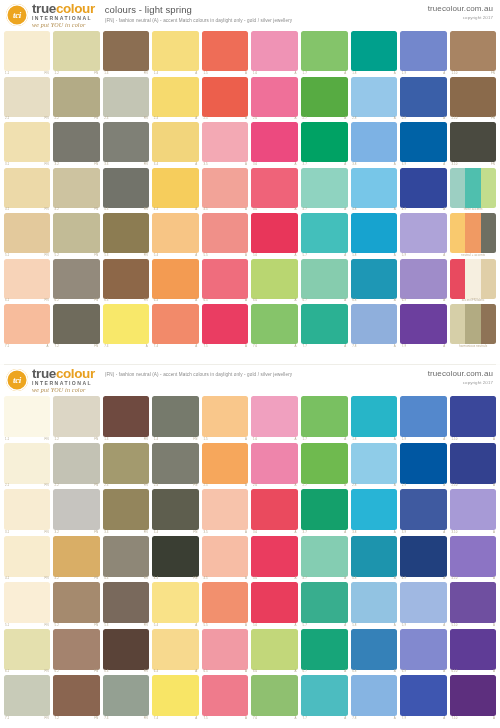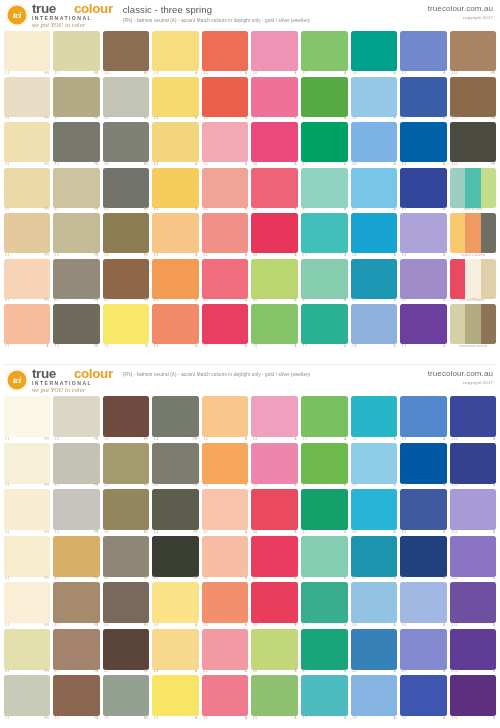--- a/index.html
+++ b/index.html
@@ -30,21 +30,21 @@
     box-shadow:inset 0 0 0 1.5px #ffffff;
   }
   .badge span{
     font-family:"Liberation Serif", serif;
     font-size:9px;color:#ffffff;font-style:italic;font-weight:bold;
     letter-spacing:-.4px;line-height:1;
   }
   .brand{margin-left:4px;line-height:1;}
   .brand-main{font-size:13.5px;font-weight:bold;letter-spacing:-.4px;white-space:nowrap;}
   .brand-main .t1{color:#5b5b5b;}
-  .brand-main .t2{color:#e8a020;margin-left:18px;}
+  .brand-main .t2{color:#e8a020;}
   .brand-sub{
     font-size:5.1px;color:#6a6a6a;letter-spacing:1.45px;
     margin-top:.5px;font-weight:bold;
   }
   .brand-tag{
     font-family:"Liberation Serif", serif;
     font-style:italic;font-size:6px;color:#b08a4a;margin-top:1px;letter-spacing:.2px;
   }
 
   .titles{margin-left:10px;padding-top:2px;}
@@ -99,21 +99,21 @@
         </div>
         <div class="brand">
           <div class="brand-main">
             <span class="t1">true</span><span class="t2">colour</span>
           </div>
           <div class="brand-sub">INTERNATIONAL</div>
           <div class="brand-tag">we put YOU in color</div>
         </div>
       </div>
       <div class="titles">
-        <div class="title">classic - three spring</div>
+        <div class="title">colours - light spring</div>
         <div class="subtitle">(FN) - fashion neutral   (A) - accent    Match colours in daylight only - gold / silver jewellery</div>
       </div>
       <div class="right-meta">
         <div class="site">truecolour.com.au</div>
         <div class="copy">copyright 2017</div>
       </div>
     </div>
     <div class="grid">
         <div class="cell">
           <div class="sw" style="height: 40px; background: rgb(247, 236, 208);"></div>

